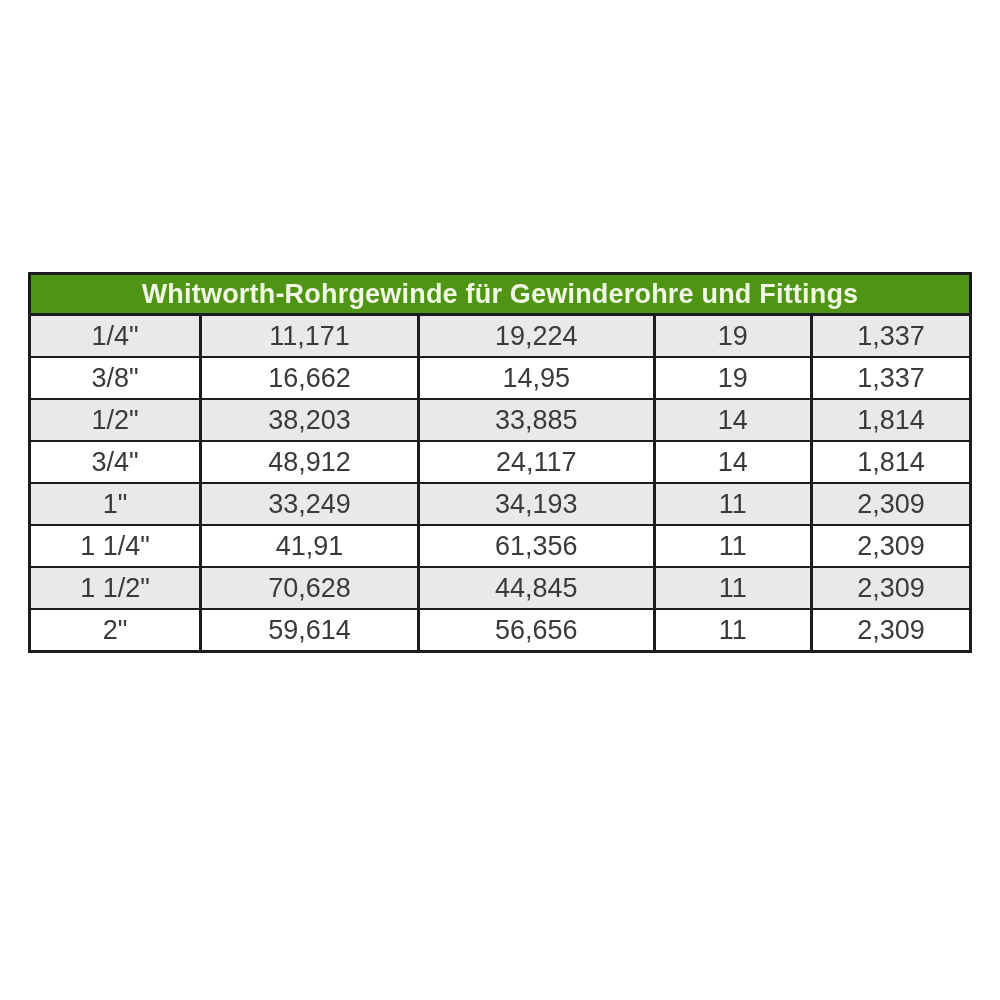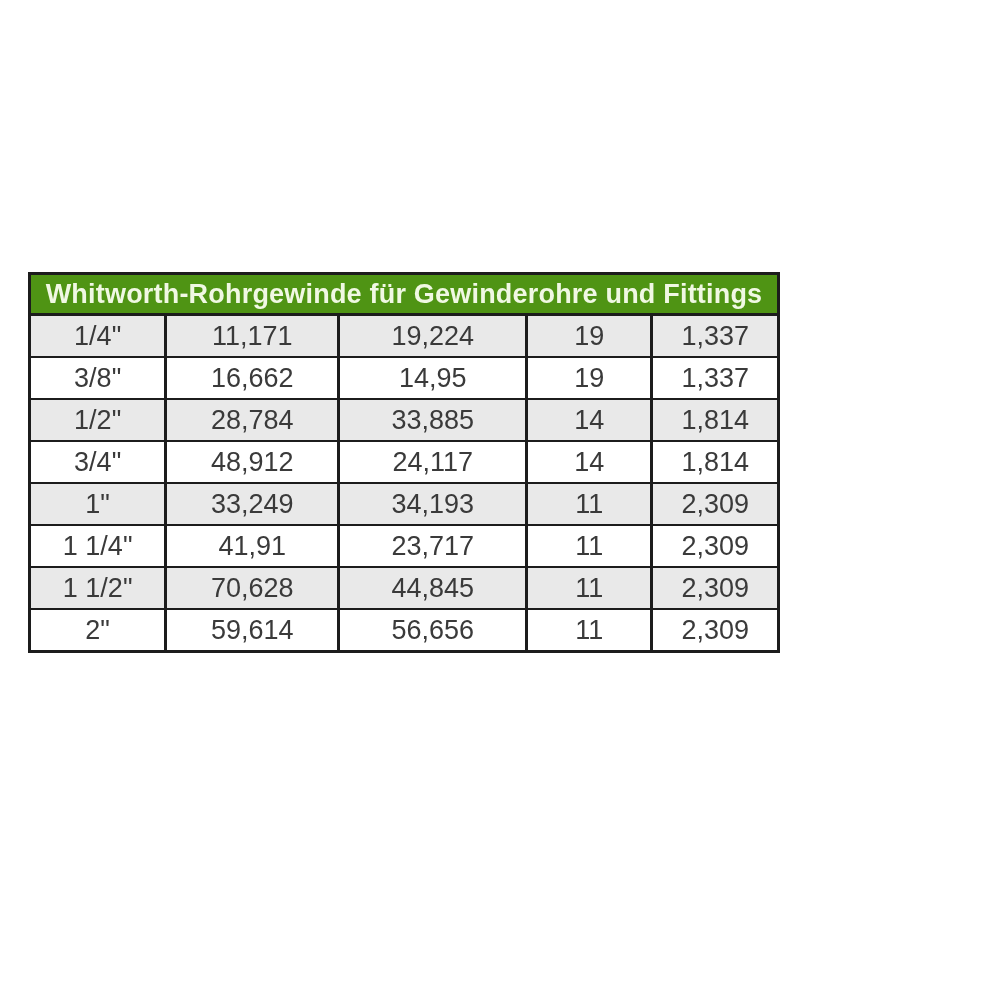--- a/index.html
+++ b/index.html
@@ -7,21 +7,21 @@
     padding: 0;
     width: 1000px;
     height: 1000px;
     background: #ffffff;
     font-family: "Liberation Sans", sans-serif;
   }
   .table-wrap {
     position: absolute;
     left: 28px;
     top: 272px;
-    width: 752px;
+    width: 944px;
   }
   table.whitworth {
     width: 100%;
     border-collapse: collapse;
     table-layout: fixed;
     border: 3px solid var(--border-color, #1c1c1c);
   }
   col.c1 { width: 18.2%; }
   col.c2 { width: 23.1%; }
   col.c3 { width: 25.1%; }
@@ -92,21 +92,21 @@
         </tr>
         <tr>
           <td>3/8"</td>
           <td>16,662</td>
           <td>14,95</td>
           <td>19</td>
           <td>1,337</td>
         </tr>
         <tr>
           <td>1/2"</td>
-          <td>28,784</td>
+          <td>38,203</td>
           <td>33,885</td>
           <td>14</td>
           <td>1,814</td>
         </tr>
         <tr>
           <td>3/4"</td>
           <td>48,912</td>
           <td>24,117</td>
           <td>14</td>
           <td>1,814</td>
@@ -114,21 +114,21 @@
         <tr>
           <td>1"</td>
           <td>33,249</td>
           <td>34,193</td>
           <td>11</td>
           <td>2,309</td>
         </tr>
         <tr>
           <td>1 1/4"</td>
           <td>41,91</td>
-          <td>23,717</td>
+          <td>61,356</td>
           <td>11</td>
           <td>2,309</td>
         </tr>
         <tr>
           <td>1 1/2"</td>
           <td>70,628</td>
           <td>44,845</td>
           <td>11</td>
           <td>2,309</td>
         </tr>

